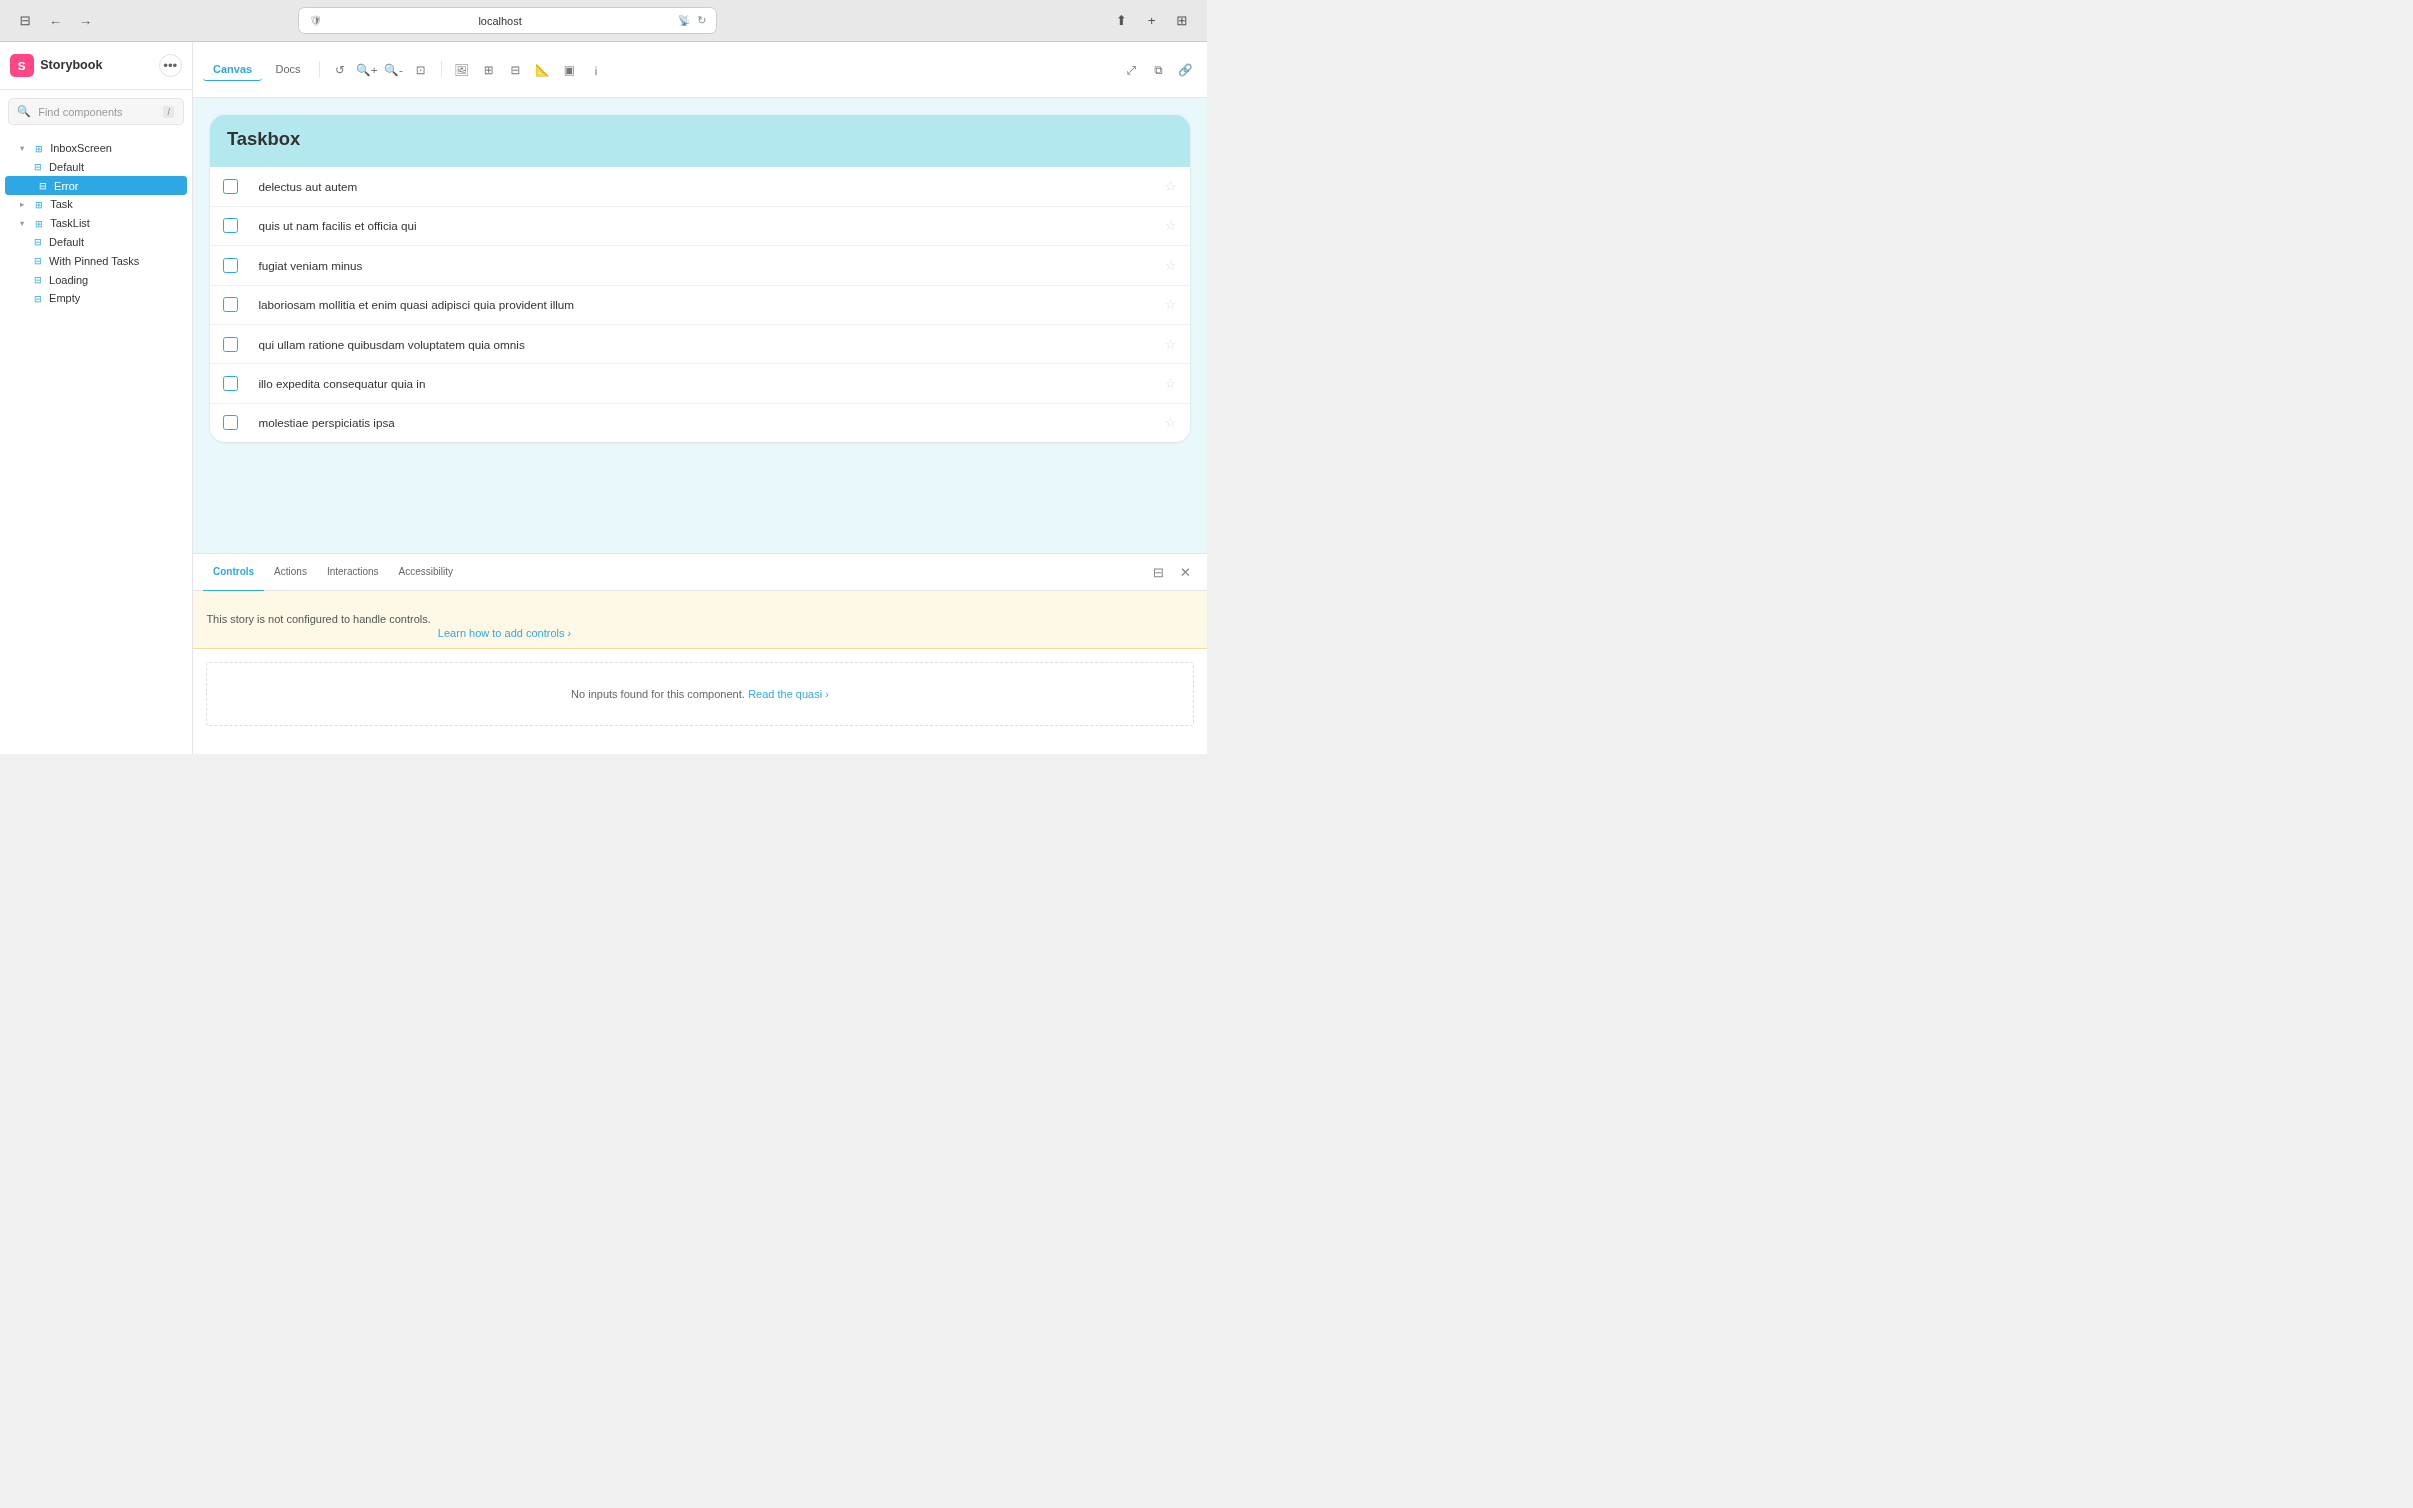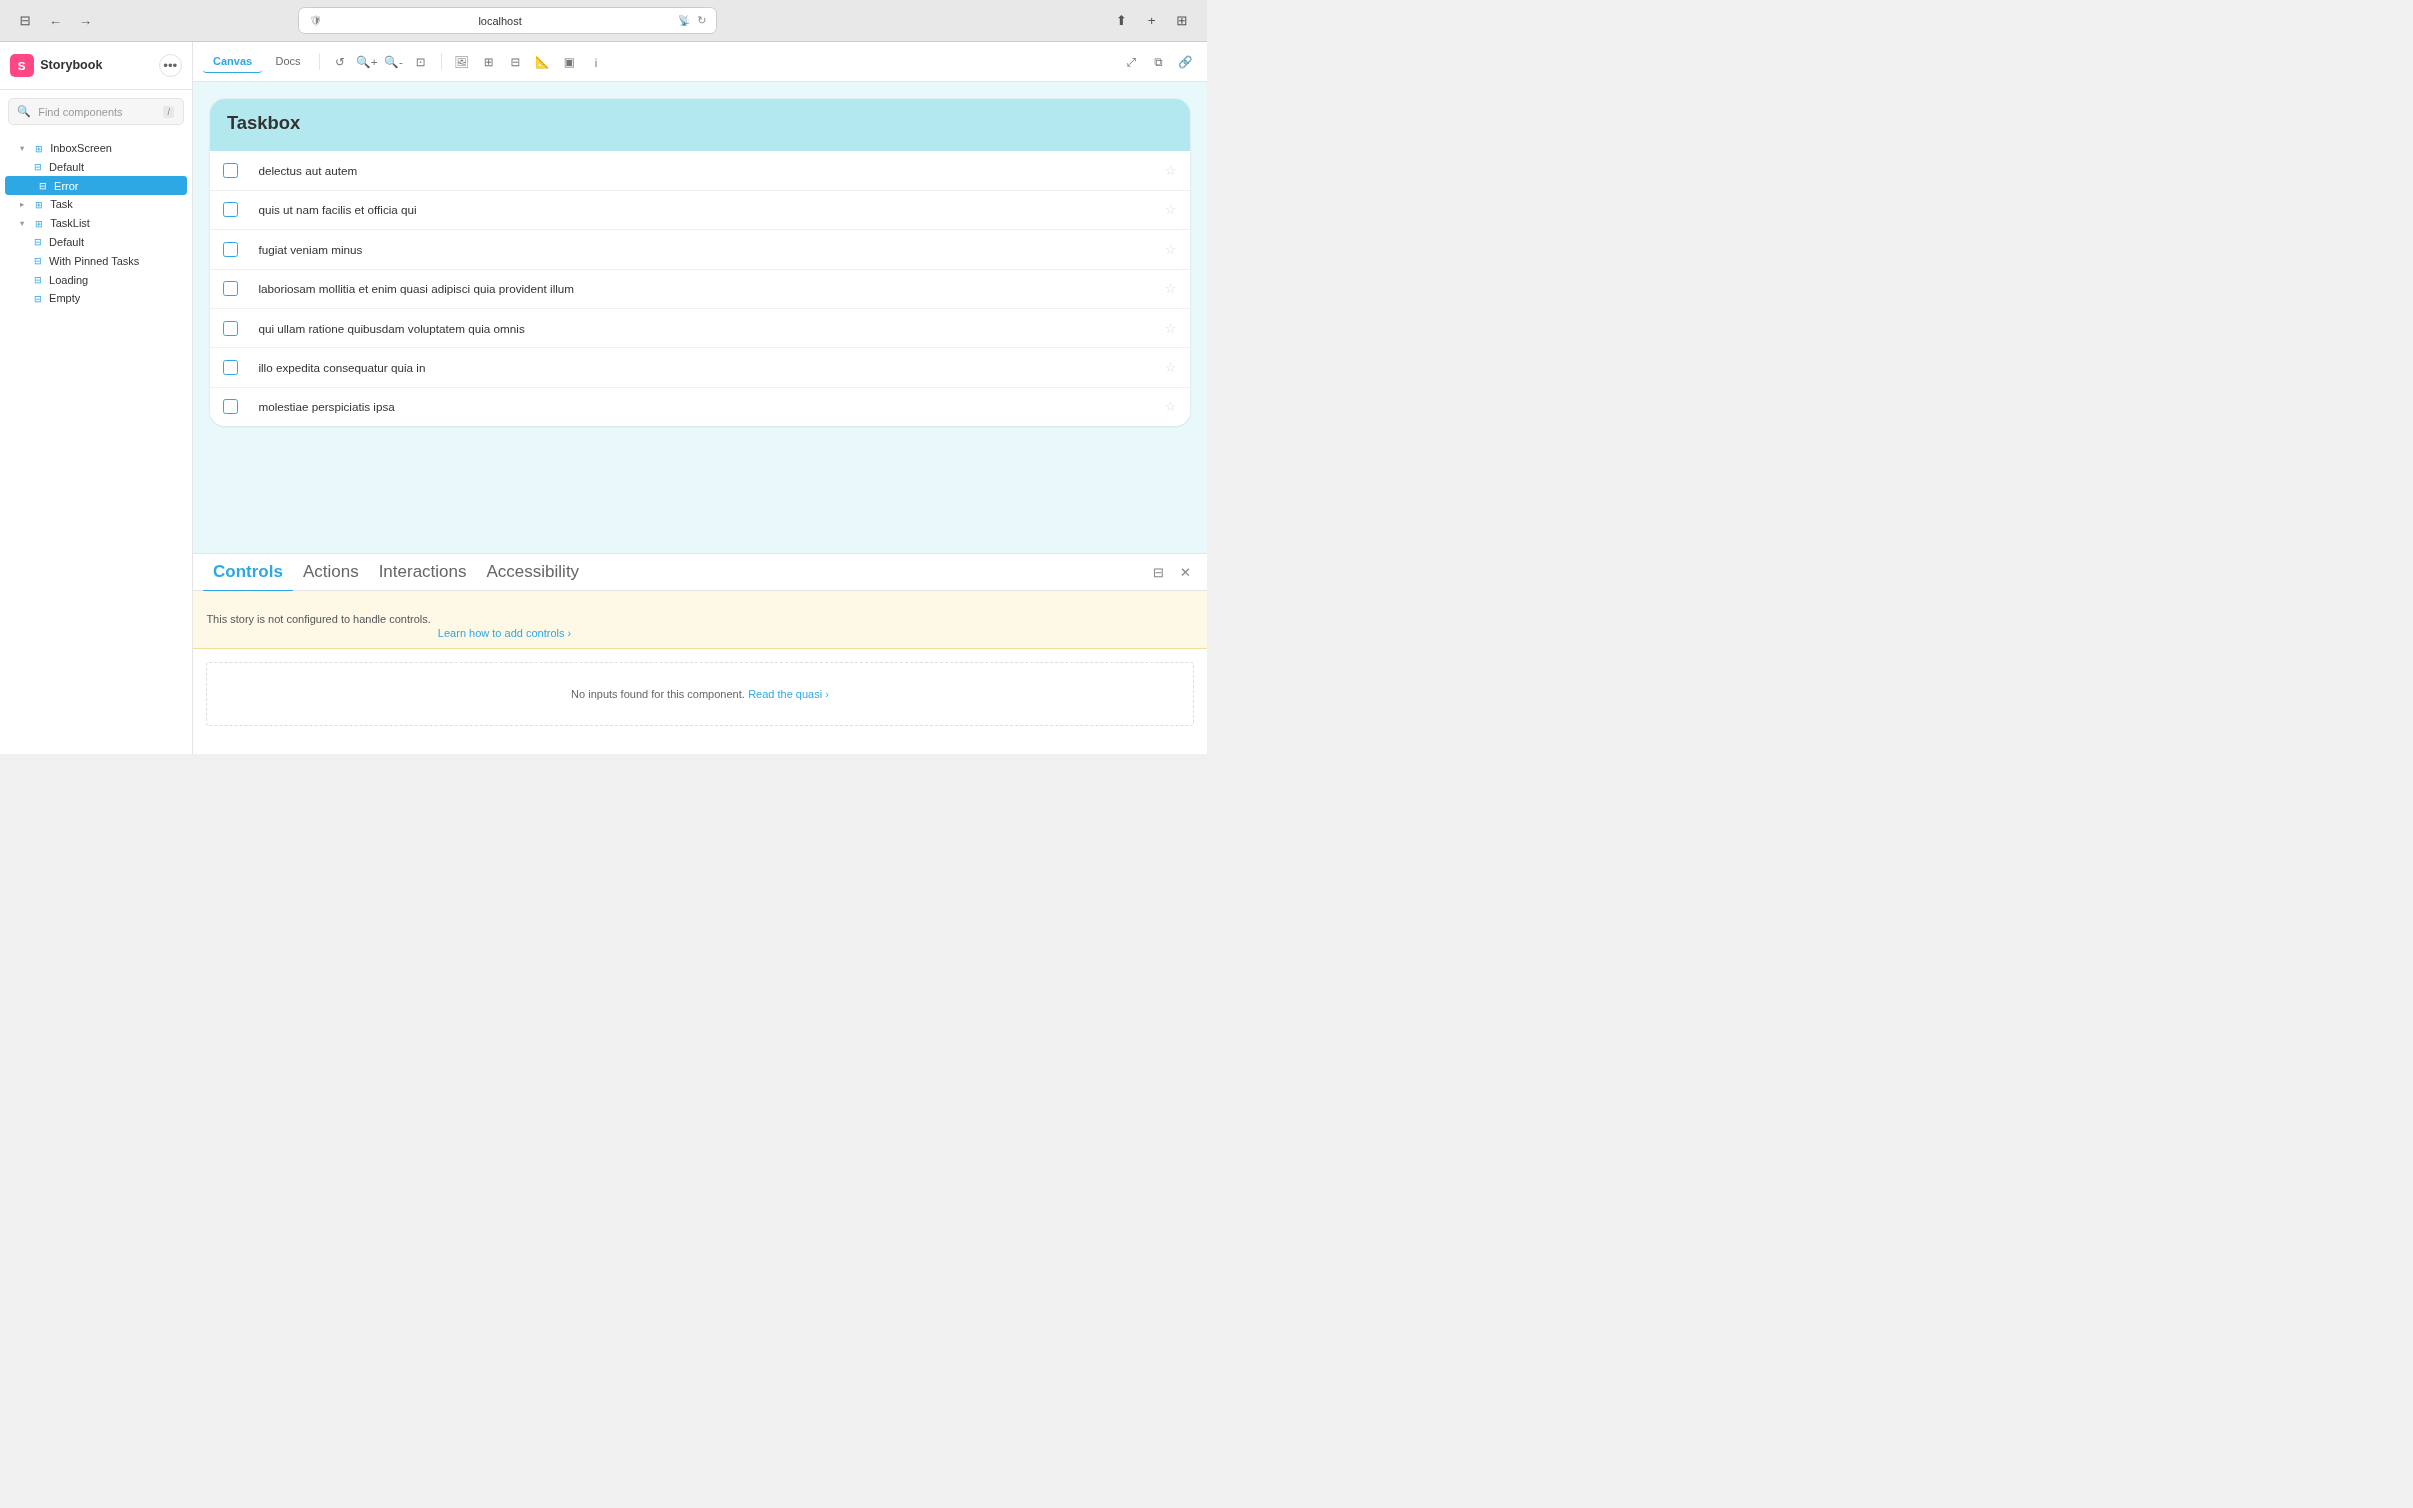--- a/index.html
+++ b/index.html
@@ -77,21 +77,21 @@
     .tree-item.indent-2 { padding-left: 34px; }
     .tree-chevron { font-size: 8.4px; color: #999; width: 11.7px; }
     .tree-icon { font-size: 9.2px; color: #2ea8e5; width: 11.7px; }
     .tree-label { font-size: 11px; }
 
     
     .main { flex: 1; display: flex; flex-direction: column; overflow: hidden; }
 
     
     .toolbar {
-      height: 40px;
+      height: 56px;
       border-bottom: 0.8px solid #e5e5e5;
       display: flex;
       align-items: center;
       padding: 0 10px;
       gap: 3.4px;
       background: white;
     }
     .tab { padding: 5px 10px; border-radius: 3.4px; cursor: pointer; font-size: 11px; color: #666; border-bottom: 1.7px solid transparent; }
     .tab.active { color: #2ea8e5; border-bottom: 1.7px solid #2ea8e5; font-weight: 600; }
     .toolbar-sep { width: 0.8px; height: 17px; background: #e5e5e5; margin: 0 5px; }
@@ -156,21 +156,21 @@
       align-items: center;
       border-bottom: 0.8px solid #e5e5e5;
       padding: 0 10px;
       height: 37px;
     }
     .panel-tab {
       padding: 13px 10px;
       height: 37px;
       display: flex;
       align-items: center;
-      font-size: 17px;
+      font-size: 10px;
       color: #666;
       cursor: pointer;
       border-bottom: 1.7px solid transparent;
     }
     .panel-tab.active { color: #2ea8e5; border-bottom: 1.7px solid #2ea8e5; font-weight: 600; }
     .panel-right { margin-left: auto; display: flex; gap: 3.4px; align-items: center; }
     .panel-icon-btn { width: 23.5px; height: 23.5px; border-radius: 3.4px; border: none; background: transparent; cursor: pointer; display: flex; align-items: center; justify-content: center; color: #888; font-size: 13.4px; }
     .panel-content { flex: 1; overflow-y: auto; }
     .warning-banner {
       background: #fef9e7;

